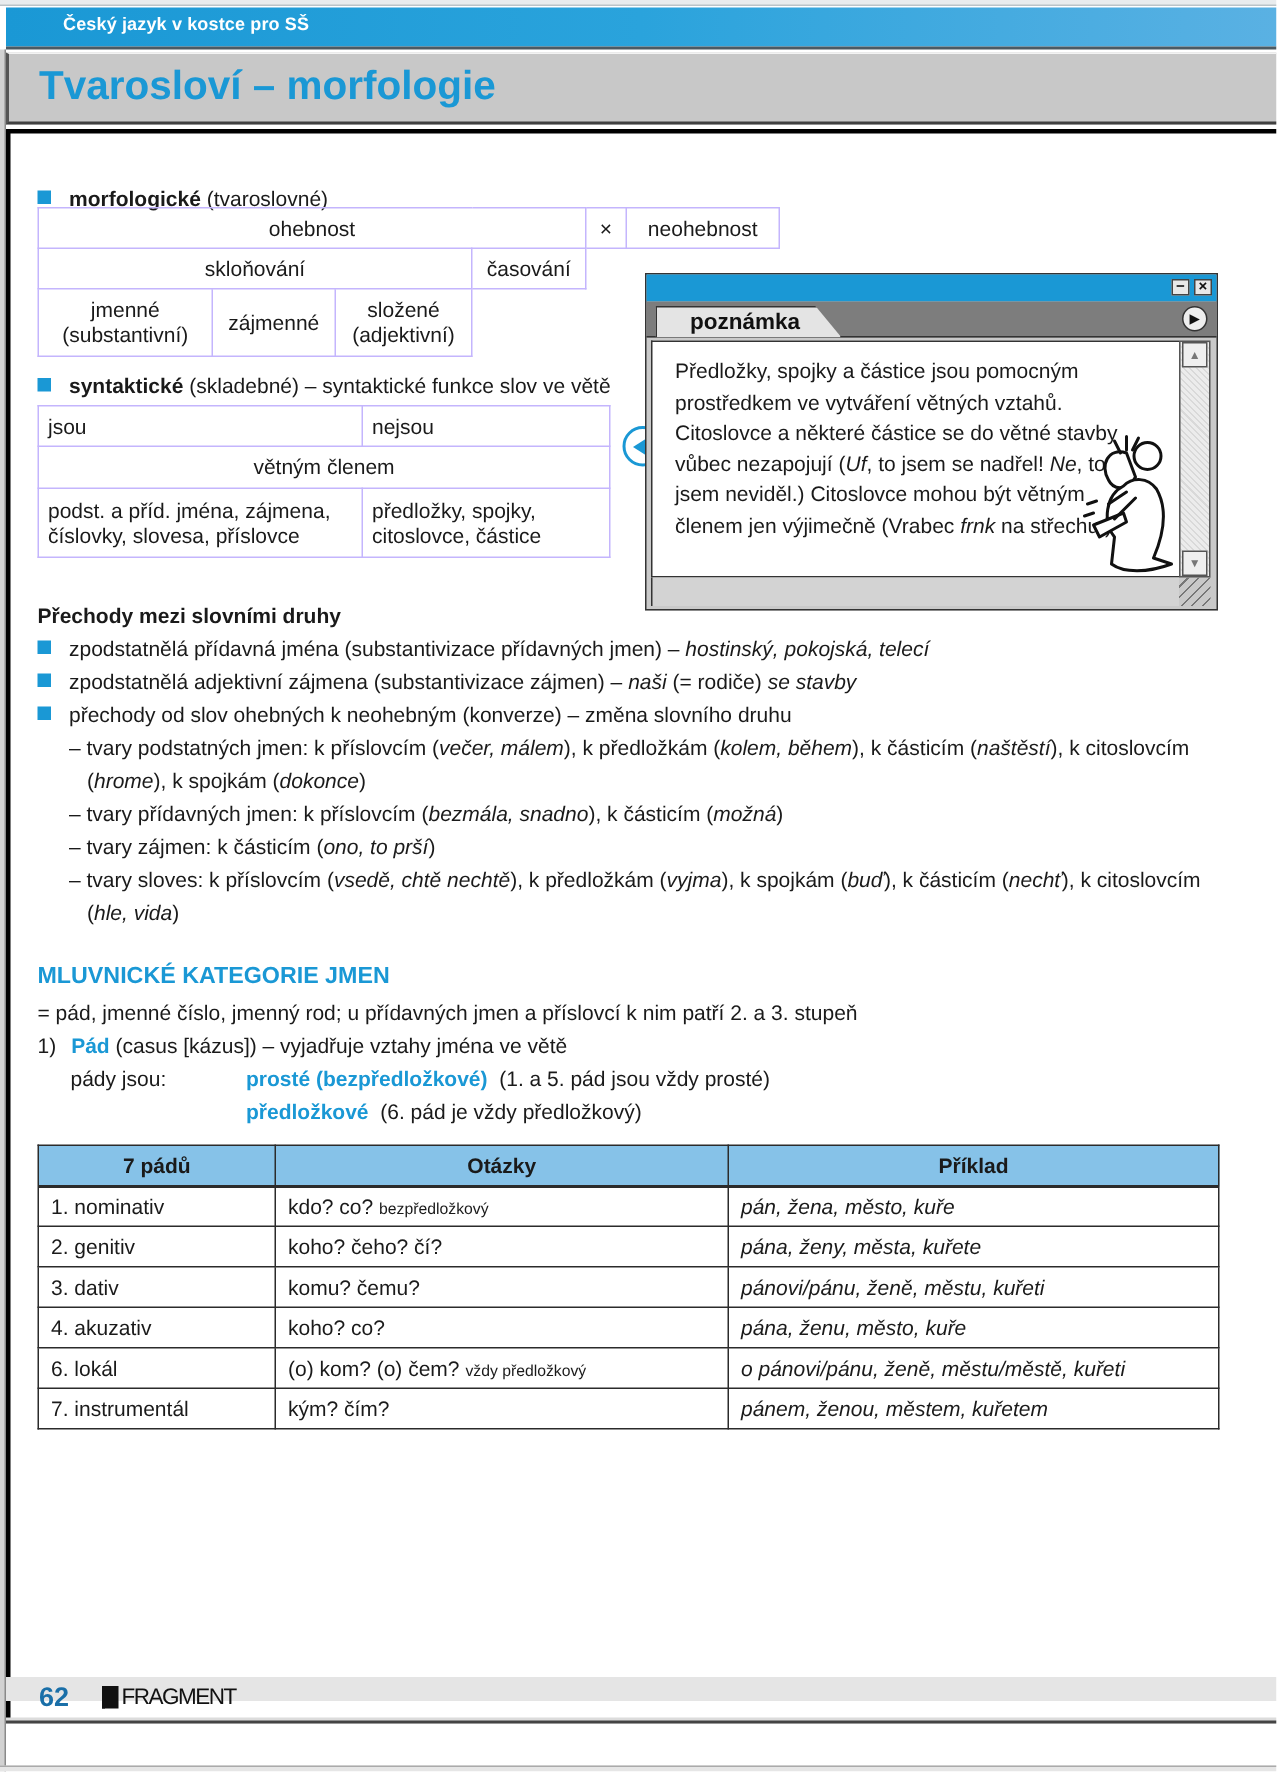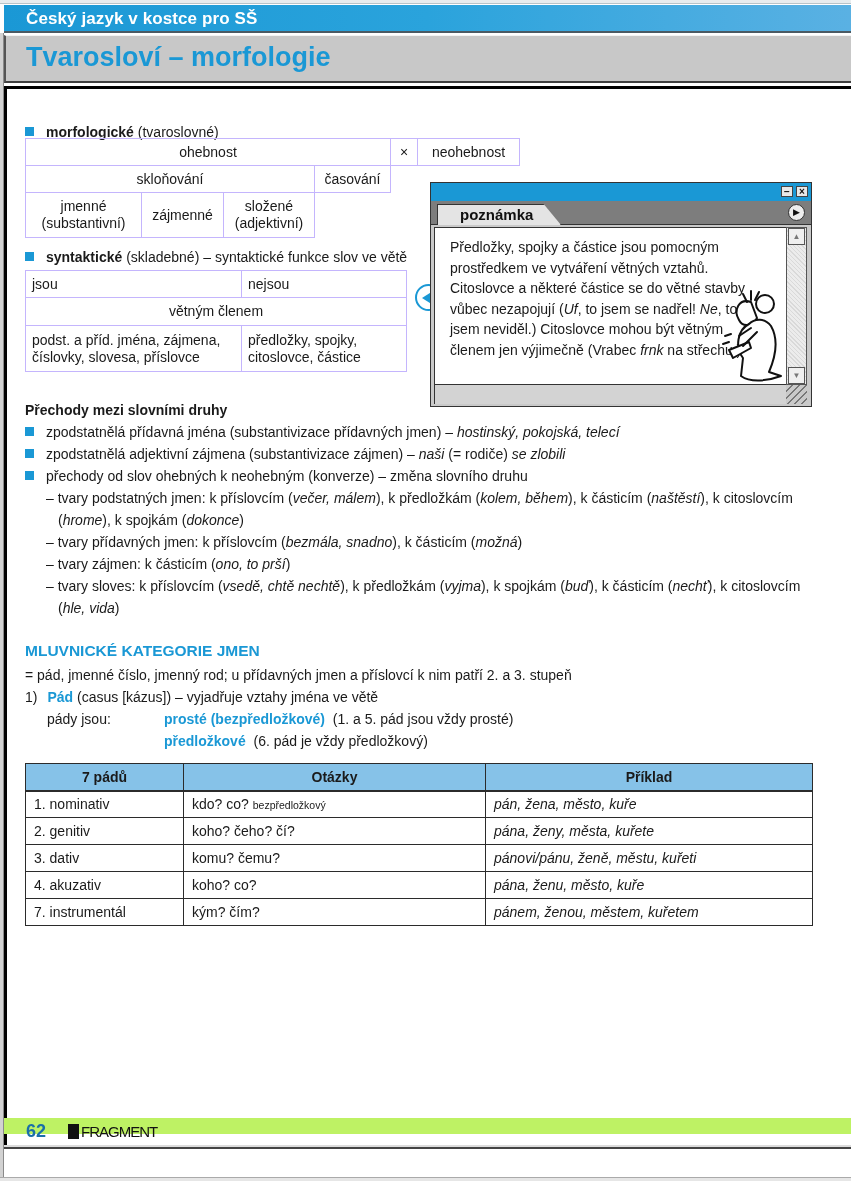--- a/index.html
+++ b/index.html
@@ -4,31 +4,31 @@
 <style>
   * { box-sizing: border-box; margin: 0; padding: 0; }
   html, body { width: 851px; height: 1181px; background: #ffffff; overflow: hidden; }
   body { font-family: "Liberation Sans", "DejaVu Sans", sans-serif; color: #1a1a1a; position: relative; font-size: 14px; }
 
   
   .top-strip { position: absolute; left: 0; top: 0; width: 851px; height: 4px; background: #e8ecee; border-bottom: 1px solid #b9c3c8; }
   .book-bar { position: absolute; left: 4px; top: 5px; width: 847px; height: 28px;
     background: linear-gradient(to right, #1a98d5 0%, #2aa3dc 50%, #5ab1e3 100%);
     border-bottom: 2px solid #4b5a63; }
-  .book-title { position: absolute; left: 22px; top: 4px; color: #ffffff; font-weight: bold; font-size: 17px; letter-spacing: 0.1px; }
+  .book-title { position: absolute; left: 38px; top: 4px; color: #ffffff; font-weight: bold; font-size: 12px; letter-spacing: 0.1px; }
   .chapter-bar { position: absolute; left: 4px; top: 35px; width: 847px; height: 48px; background: #c8c8c8;
     border-top: 1px solid #f3f3f3; border-left: 2px solid #555; border-bottom: 2px solid #404040; }
   .chapter-title { position: absolute; left: 20px; top: 6px; color: #1a98d5; font-weight: bold; font-size: 27px; }
   .content-frame-top { position: absolute; left: 4px; top: 86px; width: 847px; height: 3px; background: #000; }
   .content-frame-left { position: absolute; left: 4px; top: 86px; width: 3px; height: 1060px; background: #000; }
   .left-gutter { position: absolute; left: 0; top: 33px; width: 4px; height: 1148px; background: #d2d2d2; border-right: 1px solid #8a8a8a; }
 
   
   .footer-line { position: absolute; left: 4px; top: 1145px; width: 847px; height: 4px; background: #dcdcdc; border-bottom: 2px solid #444; }
-  .footer-bar { position: absolute; left: 4px; top: 1118px; width: 847px; height: 16px; background: #bef264; }
+  .footer-bar { position: absolute; left: 4px; top: 1118px; width: 847px; height: 16px; background: #e5e5e5; }
   .footer-bottom { position: absolute; left: 0; top: 1177px; width: 851px; height: 4px; background: #e6e6e6; border-top: 1px solid #aaa; }
   .page-number { position: absolute; left: 22px; top: 3px; color: #1a6fa8; font-weight: bold; font-size: 18px; }
   .publisher-logo { position: absolute; left: 64px; top: 5px; display: flex; align-items: center; gap: 1px; font-size: 15px; letter-spacing: -1px; color: #111; font-family: "Liberation Sans Narrow", "Liberation Sans", sans-serif; }
   .logo-mark { width: 11px; height: 15px; background: #111; border-left: 2px solid #111; margin-right: 1px; }
 
   
   .sq { display: inline-block; width: 9px; height: 9px; background: #1a98d5; margin-right: 12px; vertical-align: 1px; }
   .line { position: absolute; font-size: 14px; white-space: nowrap; }
   .bold { font-weight: bold; }
   .it { font-style: italic; }
@@ -158,21 +158,21 @@
   </div>
   <div class="note-statusbar"></div>
   <div class="resize-grip"></div>
 </div>
 
 <div class="line bold" style="left:25px; top:402px;">Přechody mezi slovními druhy</div>
 <div class="line" style="left:25px; top:424px;">
   <span class="sq"></span><span>zpodstatnělá přídavná jména (substantivizace přídavných jmen) – </span><span class="it">hostinský, pokojská, telecí</span>
 </div>
 <div class="line" style="left:25px; top:446px;">
-  <span class="sq"></span><span>zpodstatnělá adjektivní zájmena (substantivizace zájmen) – </span><span class="it">naši</span><span> (= rodiče) </span><span class="it">se zlobili</span>
+  <span class="sq"></span><span>zpodstatnělá adjektivní zájmena (substantivizace zájmen) – </span><span class="it">naši</span><span> (= rodiče) </span><span class="it">se stavby</span>
 </div>
 <div class="line" style="left:25px; top:468px;">
   <span class="sq"></span><span>přechody od slov ohebných k neohebným (konverze) – změna slovního druhu</span>
 </div>
 
 <div class="line" style="left:46px; top:490px;">
   <span>– tvary podstatných jmen: k příslovcím (</span><span class="it">večer, málem</span><span>), k předložkám (</span><span class="it">kolem, během</span><span>), k částicím (</span><span class="it">naštěstí</span><span>), k citoslovcím</span>
 </div>
 <div class="line" style="left:58px; top:512px;">
   <span>(</span><span class="it">hrome</span><span>), k spojkám (</span><span class="it">dokonce</span><span>)</span>
@@ -226,20 +226,25 @@
         <td>3. dativ</td>
         <td><span>komu? čemu?</span><span class="small"></span></td>
         <td class="ex">pánovi/pánu, ženě, městu, kuřeti</td>
       </tr>
       <tr>
         <td>4. akuzativ</td>
         <td><span>koho? co?</span><span class="small"></span></td>
         <td class="ex">pána, ženu, město, kuře</td>
       </tr>
       <tr>
+        <td>6. lokál</td>
+        <td><span>(o) kom? (o) čem? </span><span class="small">vždy předložkový</span></td>
+        <td class="ex">o pánovi/pánu, ženě, městu/městě, kuřeti</td>
+      </tr>
+      <tr>
         <td>7. instrumentál</td>
         <td><span>kým? čím?</span><span class="small"></span></td>
         <td class="ex">pánem, ženou, městem, kuřetem</td>
       </tr>
     </tbody>
 </table>
 
 <div class="footer-line"></div>
 <div class="footer-bar">
   <span class="page-number">62</span>

